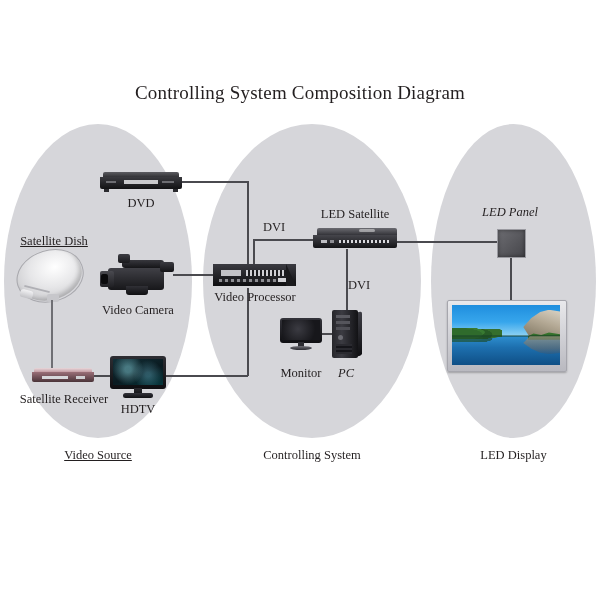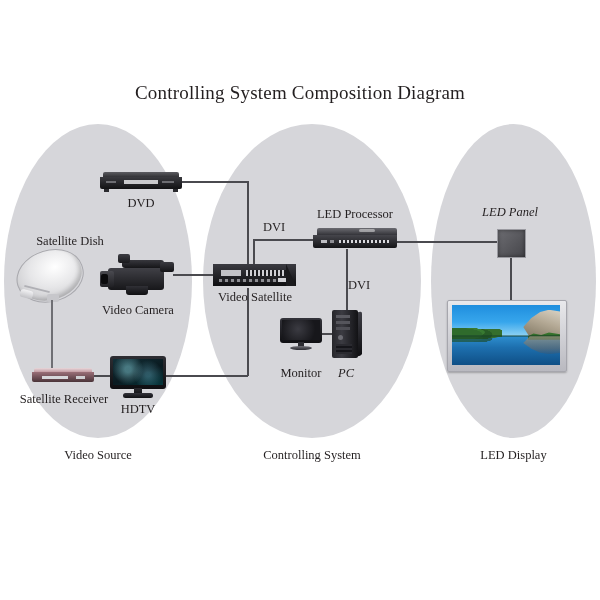--- a/index.html
+++ b/index.html
@@ -33,21 +33,21 @@
     left:50%;transform:translateX(-50%);
     white-space:nowrap;
     font-size:12.5px;
     color:#231f20;
   }
 
   #zone-video{left:4px;top:124px;width:188px;height:314px;}
   #zone-ctrl {left:203px;top:124px;width:218px;height:314px;}
   #zone-led  {left:431px;top:124px;width:165px;height:314px;}
 
-  #zone-video .zlabel{top:324px;}
+  #zone-video .zlabel{top:324px;text-decoration:underline;}
   #zone-ctrl  .zlabel{top:324px;}
   #zone-led   .zlabel{top:324px;}
 
   
   .line{position:absolute;background:#4a4a4f;}
   .line.h{height:1.6px;}
   .line.v{width:1.6px;}
 
   
   .nlabel{
@@ -302,21 +302,21 @@
   <div class="nlabel" style="left:100px;top:196px;width:82px;">DVD</div>
 
   <div class="dev" id="dish">
     <div class="face"></div>
     <div class="rim"></div>
     <div class="arm"></div>
     <div class="lnb"></div>
     <div class="mount"></div>
     <div class="pole"></div>
   </div>
-  <div class="nlabel" style="left:22px;top:234px;width:96px;">Satellite Dish</div>
+  <div class="nlabel" style="left:6px;top:234px;width:96px;text-decoration:underline;">Satellite Dish</div>
 
   <div class="dev" id="cam">
     <div class="handle"></div>
     <div class="mic"></div>
     <div class="body"></div>
     <div class="lenshood"></div>
     <div class="lens"></div>
     <div class="vf"></div>
     <div class="grip"></div>
   </div>
@@ -339,31 +339,31 @@
   <div class="nlabel" style="left:108px;top:402px;width:60px;">HDTV</div>
 
   <div class="dev" id="vproc">
     <div class="shell"></div>
     <div class="shear"></div>
     <div class="slot"></div>
     <div class="vents"></div>
     <div class="strip"></div>
     <div class="knob"></div>
   </div>
-  <div class="nlabel" style="left:200px;top:290px;width:110px;">Video Satellite</div>
+  <div class="nlabel" style="left:200px;top:290px;width:110px;">Video Processor</div>
 
   <div class="dev" id="lproc">
     <div class="top"></div>
     <div class="sheen"></div>
     <div class="face"></div>
     <div class="l1"></div>
     <div class="l2"></div>
     <div class="leds"></div>
   </div>
-  <div class="nlabel" style="left:305px;top:207px;width:100px;">LED Processor</div>
+  <div class="nlabel" style="left:305px;top:207px;width:100px;">LED Satellite</div>
 
   <div class="dev" id="mon">
     <div class="bez"></div>
     <div class="scr"></div>
     <div class="neck"></div>
     <div class="base"></div>
   </div>
   <div class="nlabel" style="left:273px;top:366px;width:56px;">Monitor</div>
 
   <div class="dev" id="pc">

